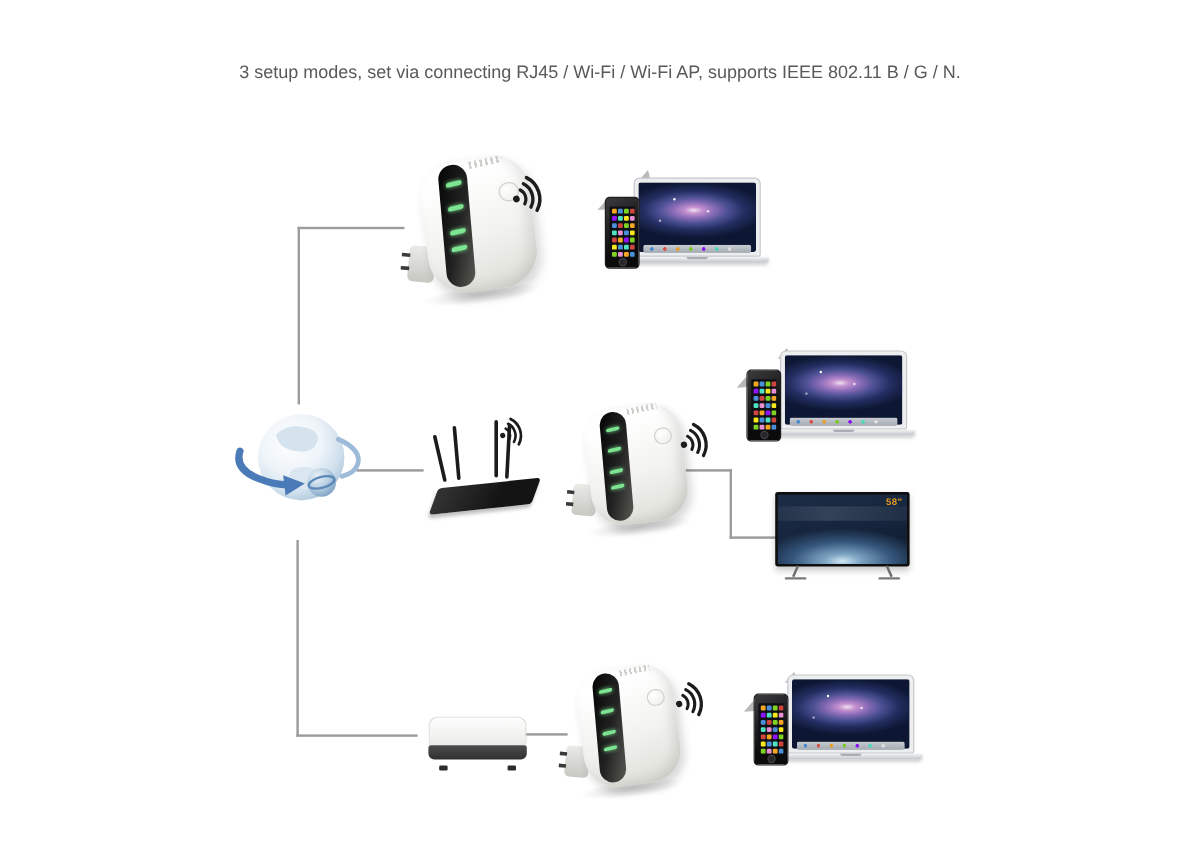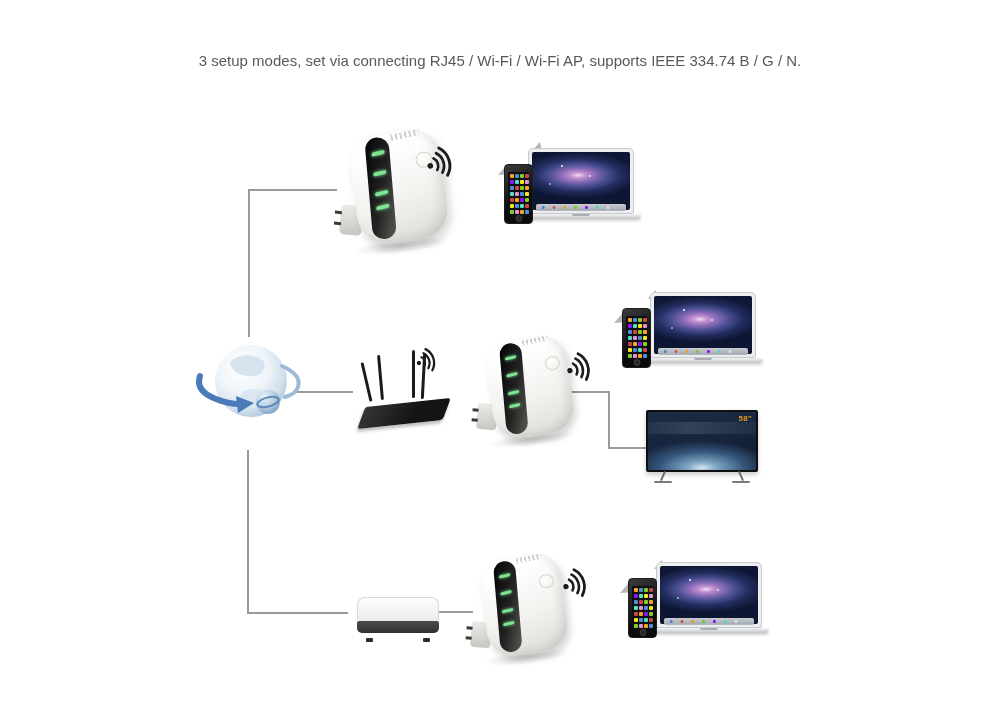--- a/index.html
+++ b/index.html
@@ -109,21 +109,21 @@
   .tv-leg.left{left:16px;transform:rotate(24deg);}
   .tv-leg.right{right:16px;transform:rotate(-24deg);}
   .tv-foot{position:absolute;bottom:-11px;width:18px;height:2px;background:#7a7a7a;border-radius:1px;}
   .tv-foot.left{left:8px;} .tv-foot.right{right:8px;}
 </style>
 </head>
 <body>
 
 <div class="stage">
 
-  <div class="subtitle">3 setup modes, set via connecting RJ45 / Wi-Fi / Wi-Fi AP, supports IEEE 334.74 B / G / N.</div>
+  <div class="subtitle">3 setup modes, set via connecting RJ45 / Wi-Fi / Wi-Fi AP, supports IEEE 802.11 B / G / N.</div>
 
   <div class="cline" style="left:248px;top:189px;width:89px;height:2px;"></div>
   <div class="cline" style="left:248px;top:189px;width:2px;height:148px;"></div>
   <div class="cline" style="left:297px;top:391px;width:56px;height:2px;"></div>
   <div class="cline" style="left:247px;top:450px;width:2px;height:164px;"></div>
   <div class="cline" style="left:247px;top:612px;width:101px;height:2px;"></div>
   <div class="cline" style="left:437px;top:611px;width:36px;height:2px;"></div>
   <div class="cline" style="left:570px;top:391px;width:40px;height:2px;"></div>
   <div class="cline" style="left:608px;top:391px;width:2px;height:58px;"></div>
   <div class="cline" style="left:608px;top:447px;width:45px;height:2px;"></div>

